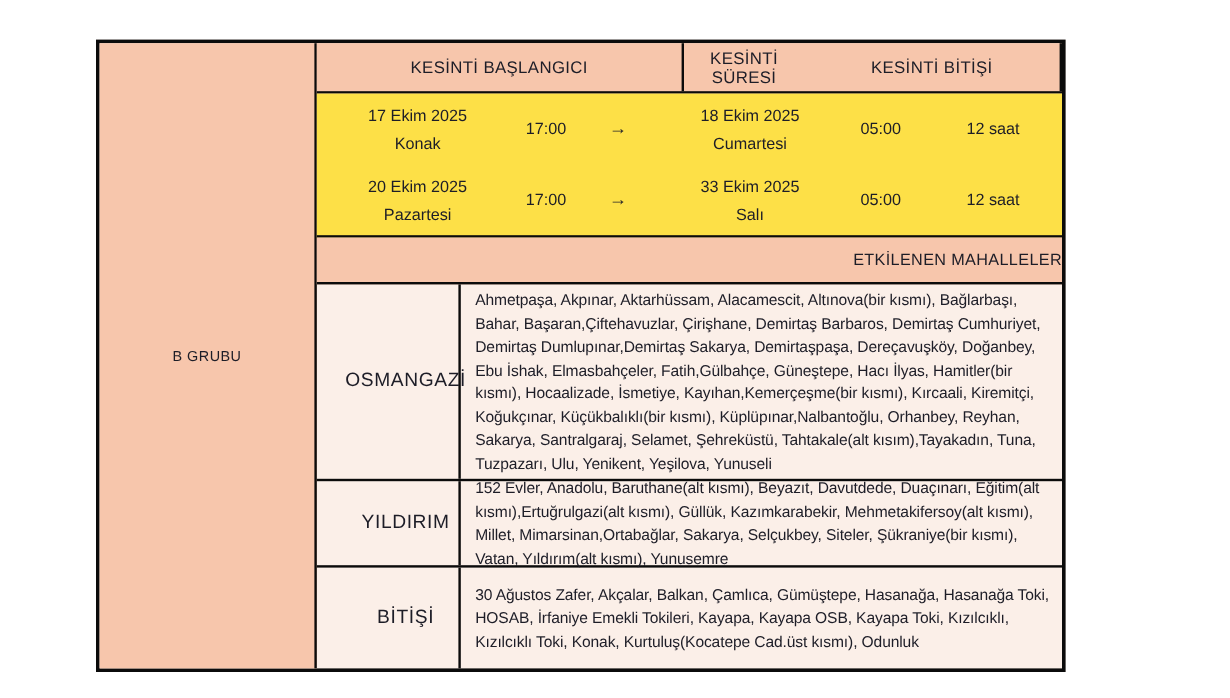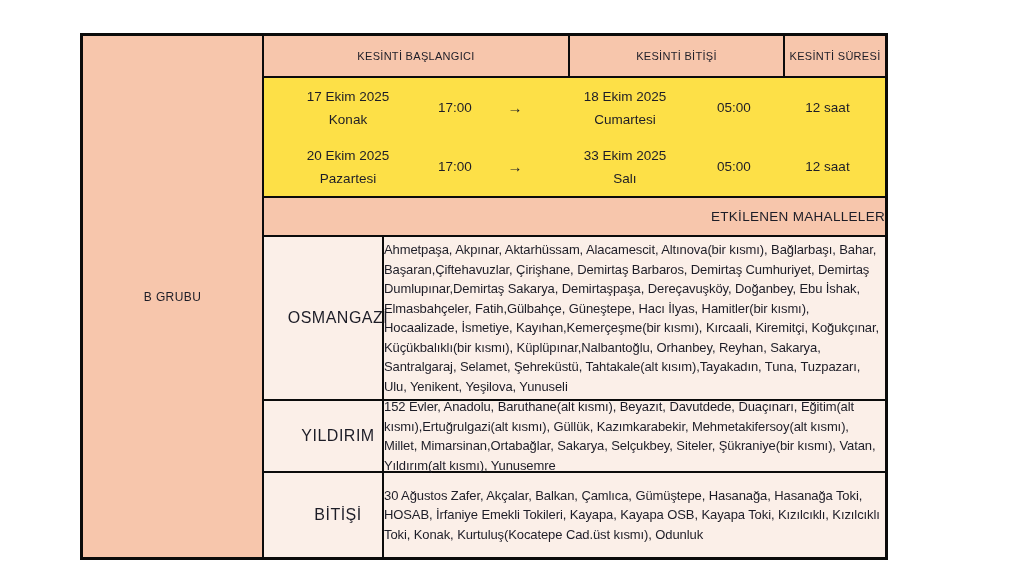--- a/index.html
+++ b/index.html
@@ -26,21 +26,21 @@
     background:#F7C6AC;
     display:flex; align-items:center; justify-content:center;
     font-size:12px; letter-spacing:0.4px;
   }
 
   .main-col { flex:1; display:flex; flex-direction:column; min-width:0; }
 
   .header-row { height:40px; flex:none; display:flex; border-bottom:2px solid #0b0b0b; background:#F7C6AC; }
   .header-cell {
     box-sizing:border-box; display:flex; align-items:center; justify-content:center;
-    font-size:11px; letter-spacing:0.3px; text-align:center;
+    font-size:14px; letter-spacing:0.3px; text-align:center;
   }
   .hc-start { width:306px; border-right:2px solid #0b0b0b; }
   .hc-end   { flex:1;     border-right:2px solid #0b0b0b; }
   .hc-dur   { width:100px; }
 
   .dates-section {
     height:118px; flex:none; border-bottom:2px solid #0b0b0b;
     display:grid;
     grid-template-columns:168px 46px 74px 146px 72px 1fr;
     grid-auto-rows:59px;
@@ -67,21 +67,21 @@
   .district-label {
     width:120px; box-sizing:border-box; flex:none;
     border-right:2px solid #0b0b0b;
     display:flex; align-items:center; justify-content:center;
     font-size:16px; letter-spacing:0.5px;
     text-align:center;
     padding-left:30px;
   }
   .district-content {
     flex:1; min-width:0;
-    padding:4px 4px 4px 0;
+    padding:4px 4px 4px 12px;
     font-size:13px; line-height:19.5px; letter-spacing:-0.1px;
     display:flex; align-items:center;
   }
   .district-content > span { display:block; }
 </style>
 </head>
 <body>
 
 <div class="screen">
   <div class="outage-table">
@@ -89,25 +89,25 @@
     <div class="group-col">
       <span>B GRUBU</span>
     </div>
 
     <div class="main-col">
 
       <div class="header-row">
         <div class="header-cell hc-start">
           <span>KESİNTİ BAŞLANGICI</span>
         </div>
+        <div class="header-cell hc-dur">
+          <span>KESİNTİ SÜRESİ</span>
+        </div>
         <div class="header-cell hc-end">
           <span>KESİNTİ BİTİŞİ</span>
-        </div>
-        <div class="header-cell hc-dur">
-          <span>KESİNTİ SÜRESİ</span>
         </div>
       </div>
 
       <div class="dates-section">
 
         <div class="dcell date-two">
           <span>17 Ekim 2025</span><br>
           <span>Konak</span>
         </div>
         <div class="dcell">17:00</div>

